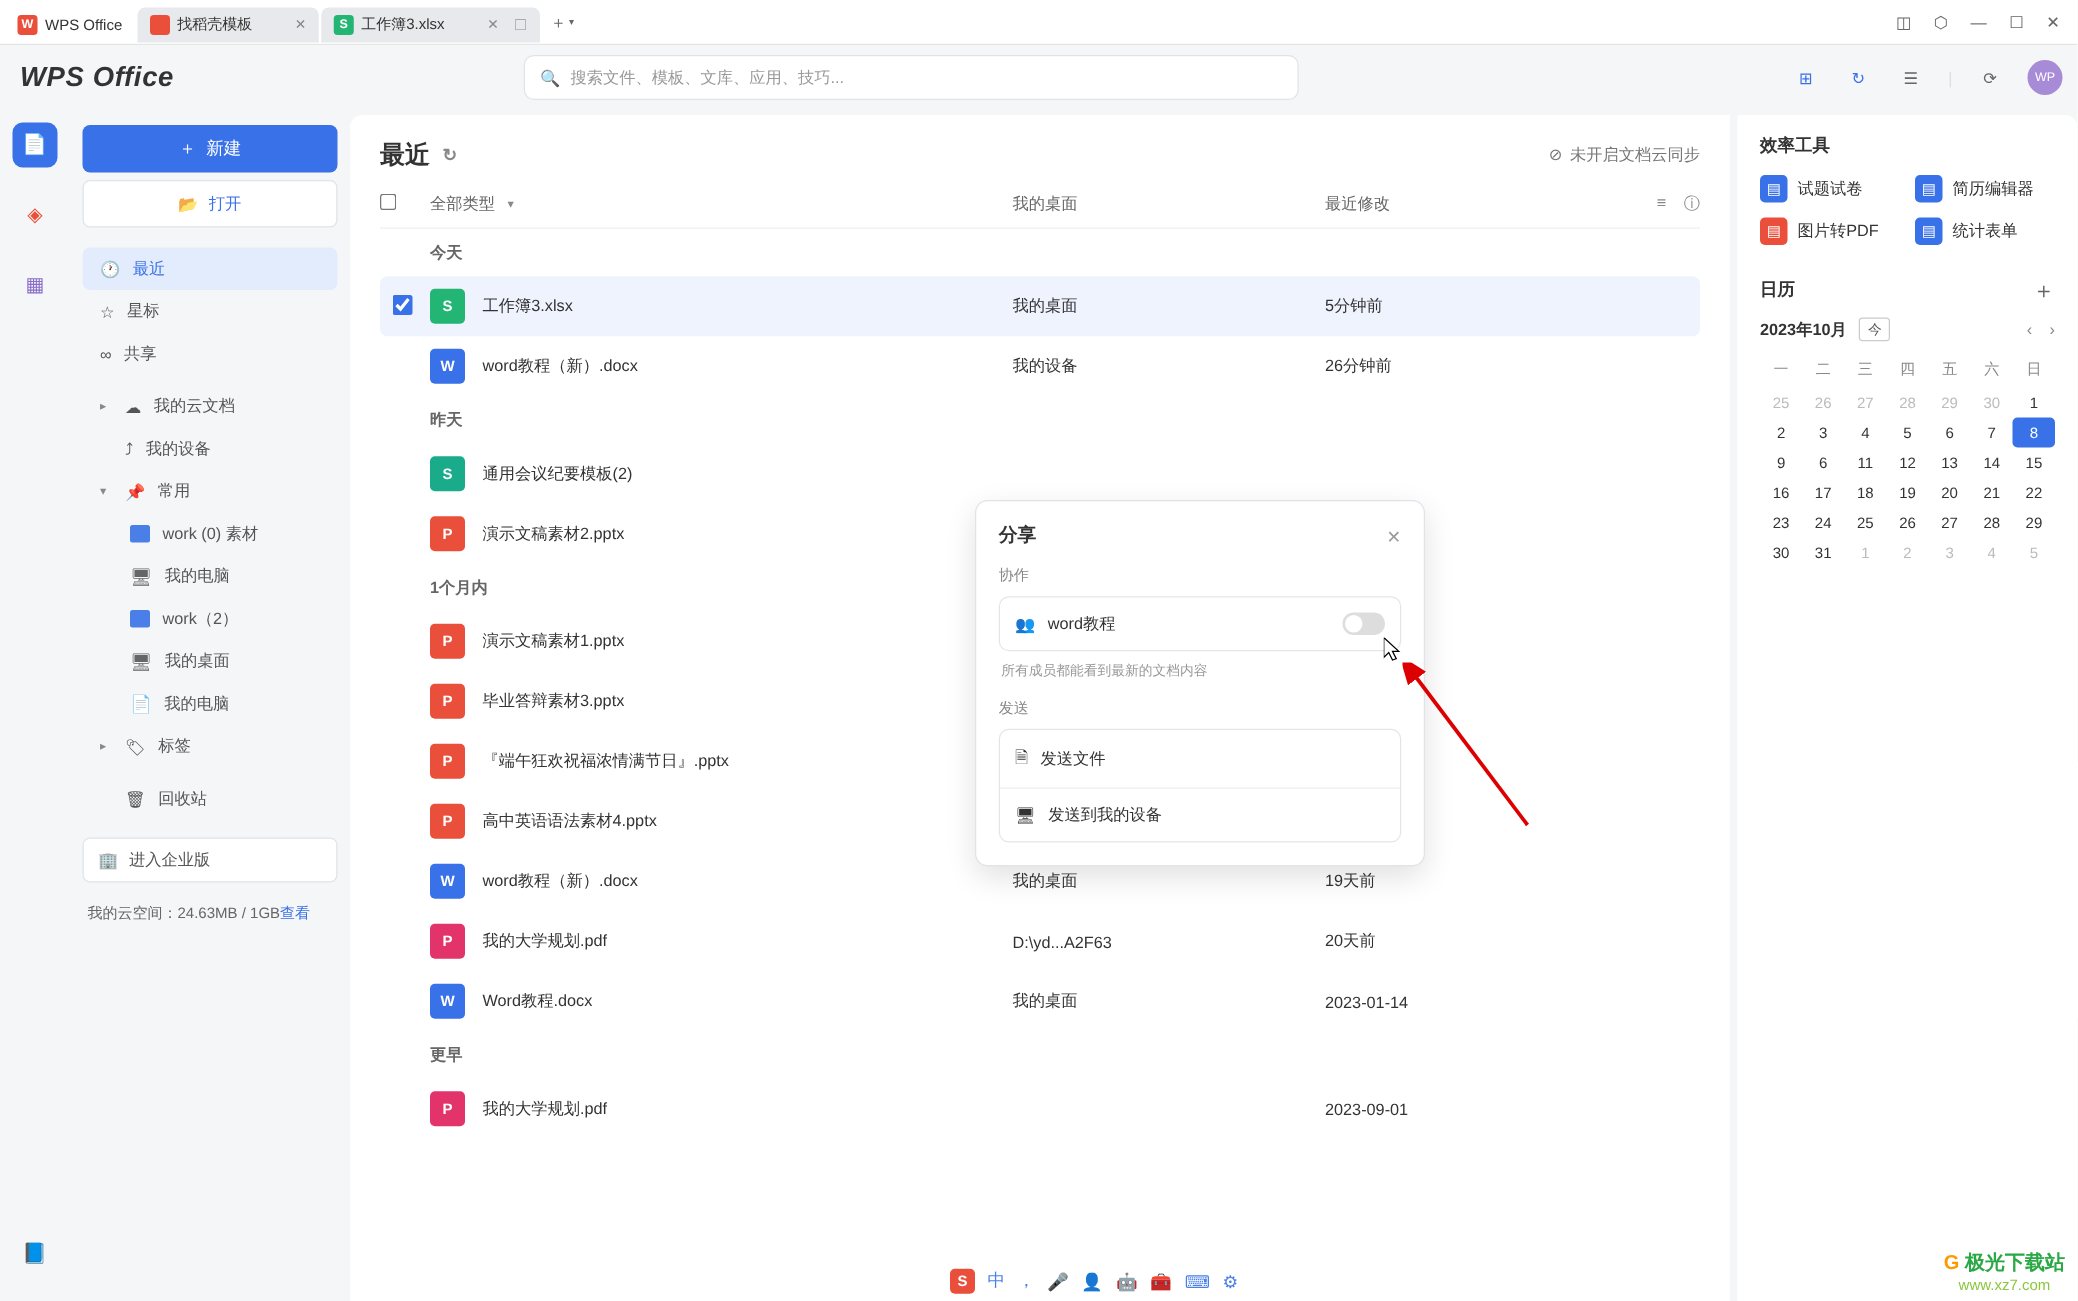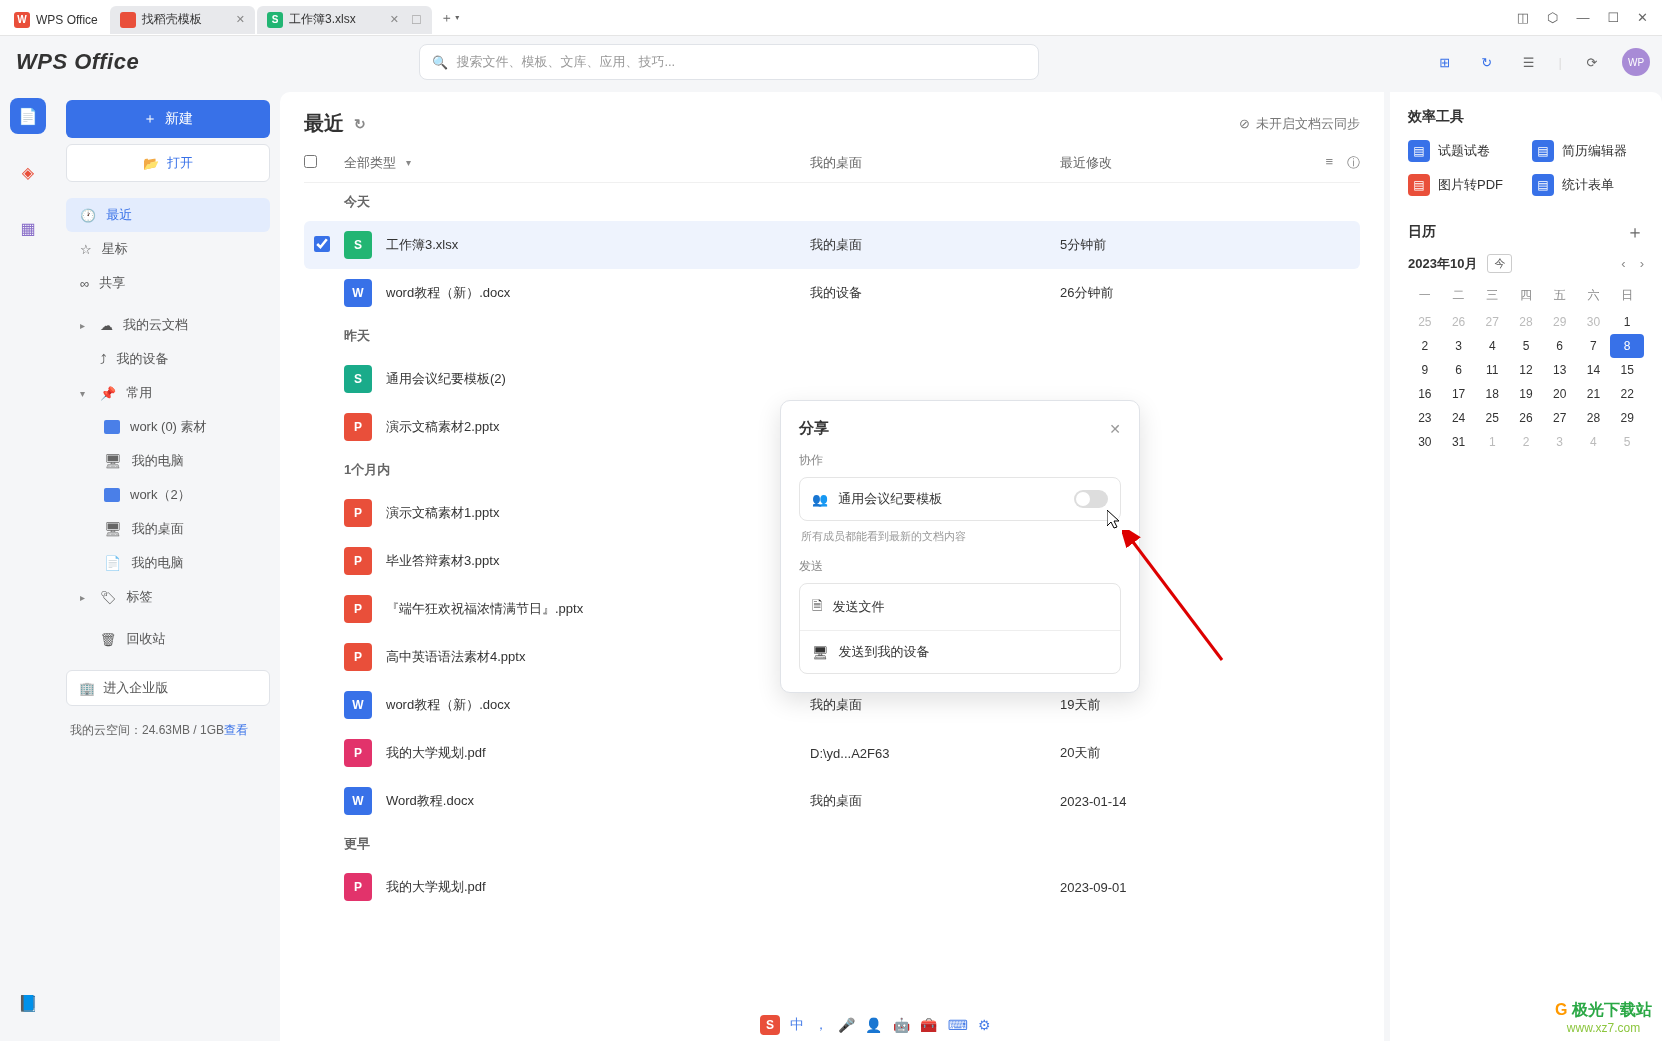--- a/index.html
+++ b/index.html
@@ -498,21 +498,21 @@
 </div>
 
 <div class="popup">
   <div class="popup-header">
     <span class="popup-title">分享</span>
     <span class="popup-close">✕</span>
   </div>
   <div class="popup-section-label">协作</div>
   <div class="popup-option">
     <span>👥</span>
-    <span>通用会议纪要模板</span>
+    <span>word教程</span>
     <div class="toggle"></div>
   </div>
   <div class="popup-hint">所有成员都能看到最新的文档内容</div>
   <div class="popup-section-label">发送</div>
   <div class="popup-send">
     <div class="popup-send-item">
       <span>🗎</span>
       <span>发送文件</span>
     </div>
     <div class="popup-send-item">

